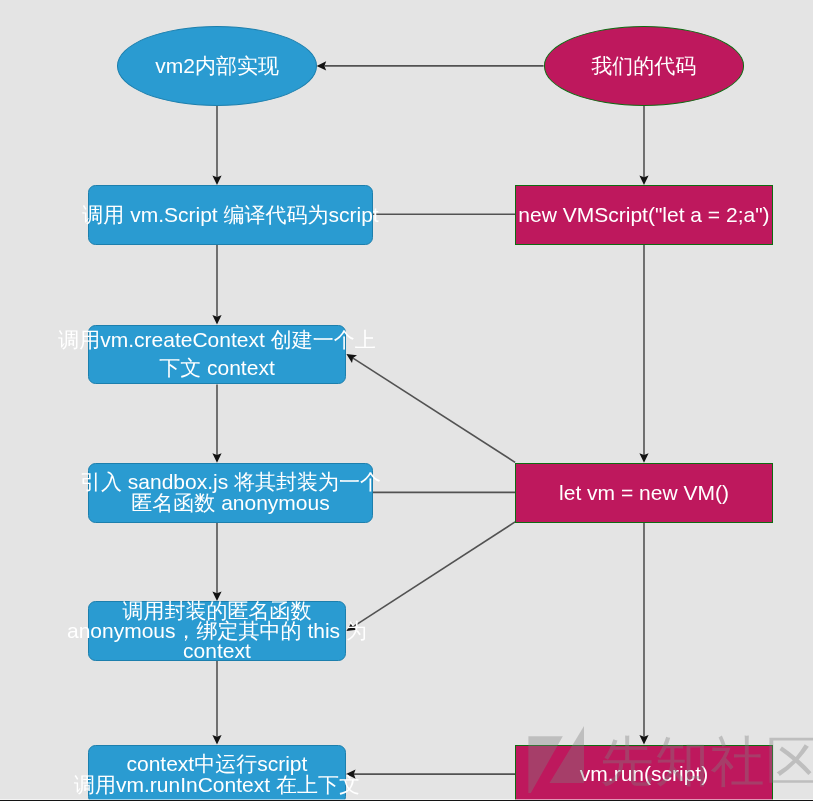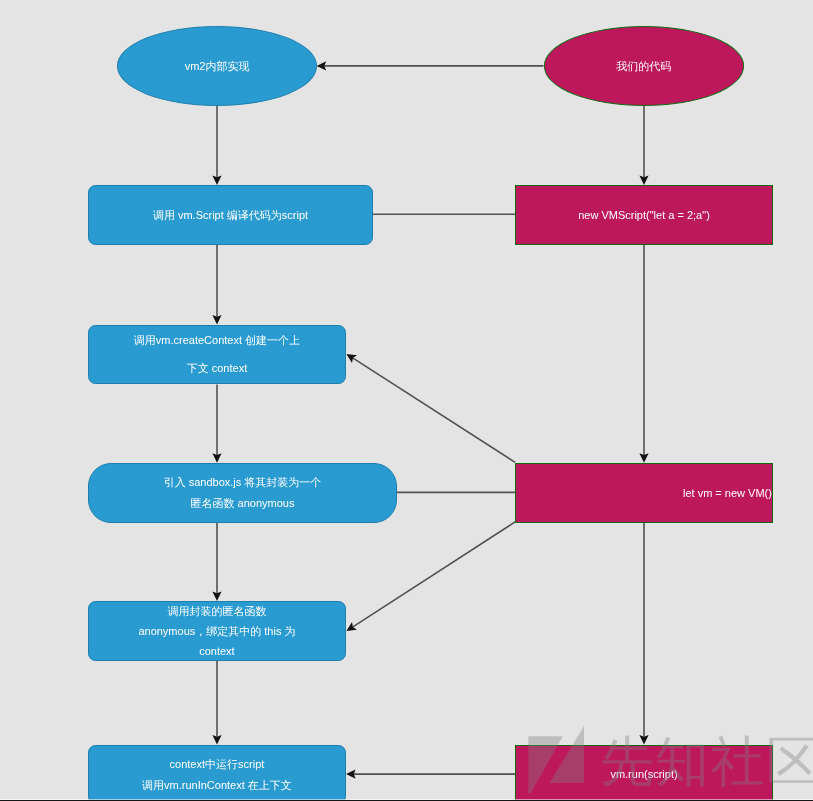--- a/index.html
+++ b/index.html
@@ -1,20 +1,20 @@
 <!DOCTYPE html>
 <html><head>
 <meta charset="utf-8">
 <title>vm2 flow</title>
 <style>
   html,body{margin:0;padding:0;background:#e4e4e4;}
   #canvas{position:relative;-webkit-font-smoothing:antialiased;width:813px;height:801px;background:#e4e4e4;overflow:hidden;
           font-family:"Liberation Sans",sans-serif;}
   .node{position:absolute;box-sizing:border-box;display:flex;flex-direction:column;
-        align-items:center;justify-content:center;color:#fff;font-size:11px;line-height:20.3px;
+        align-items:center;justify-content:center;color:#fff;font-size:21px;line-height:20.3px;
         text-align:center;white-space:nowrap;z-index:3;}
   .node>div{filter:opacity(1);}
   .blue{background:#2a9bd1;border:1px solid #1c7fad;}
   .green{background:#be185d;border:1px solid #0f6b12;}
   .ell{border-radius:50%;}
   .rc{border-radius:7.5px;}
   .sq{border-radius:0;}
   #links{position:absolute;left:0;top:0;width:813px;height:801px;z-index:2;}
   #wm{position:absolute;left:524px;top:724px;width:300px;height:80px;z-index:5;pointer-events:none;
       opacity:.37;}
@@ -76,25 +76,25 @@
   </div>
   <div class="node sq green" style="left:515.1px;top:185.1px;width:257.8px;height:59.9px;">
     <div>new VMScript("let a = 2;a")</div>
   </div>
 
   <div class="node rc blue" style="left:88px;top:324.5px;width:257.9px;height:59.9px;gap:8px;">
     <div>调用vm.createContext 创建一个上</div>
     <div>下文 context</div>
   </div>
 
-  <div class="node rc blue" style="left:88px;top:462.8px;width:309px;height:59.9px;border-radius:23px;">
+  <div class="node rc blue" style="left:88px;top:462.8px;width:285px;height:59.9px;">
     <div>引入 sandbox.js 将其封装为一个</div>
     <div>匿名函数 anonymous</div>
   </div>
-  <div class="node sq green" style="left:515.1px;top:462.8px;width:257.8px;height:59.9px;align-items:flex-end;">
+  <div class="node sq green" style="left:515.1px;top:462.8px;width:257.8px;height:59.9px;">
     <div>let vm = new VM()</div>
   </div>
 
   <div class="node rc blue" style="left:88px;top:601.0px;width:257.9px;height:59.9px;text-align:right;">
     <div>调用封装的匿名函数</div>
     <div>anonymous，绑定其中的 this 为</div>
     <div>context</div>
   </div>
 
   <div class="node rc blue" style="left:88px;top:744.6px;width:257.9px;height:59.9px;">

